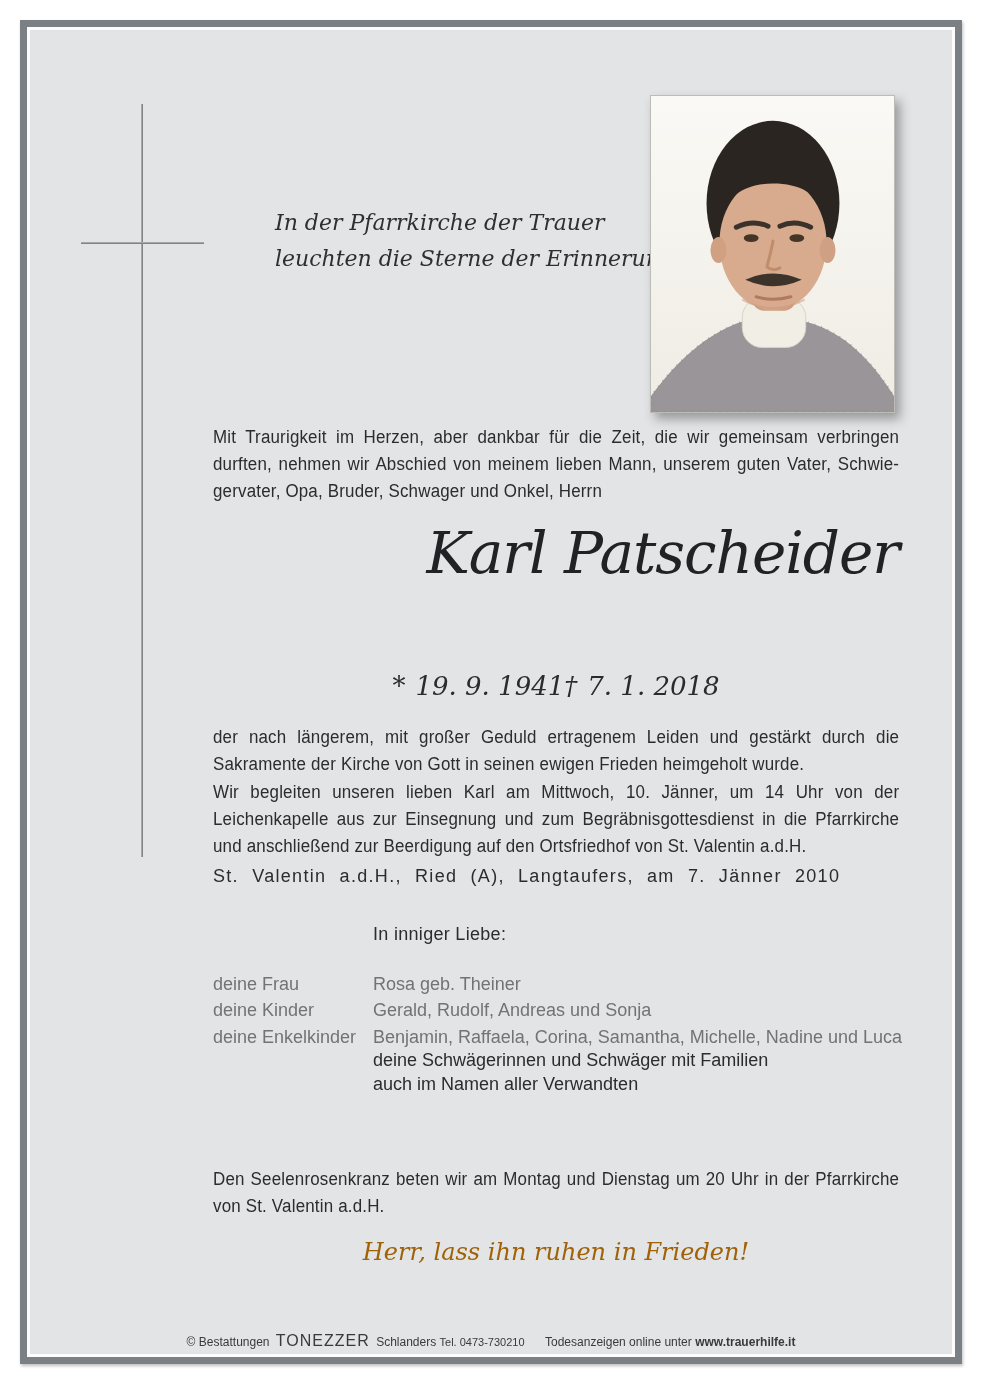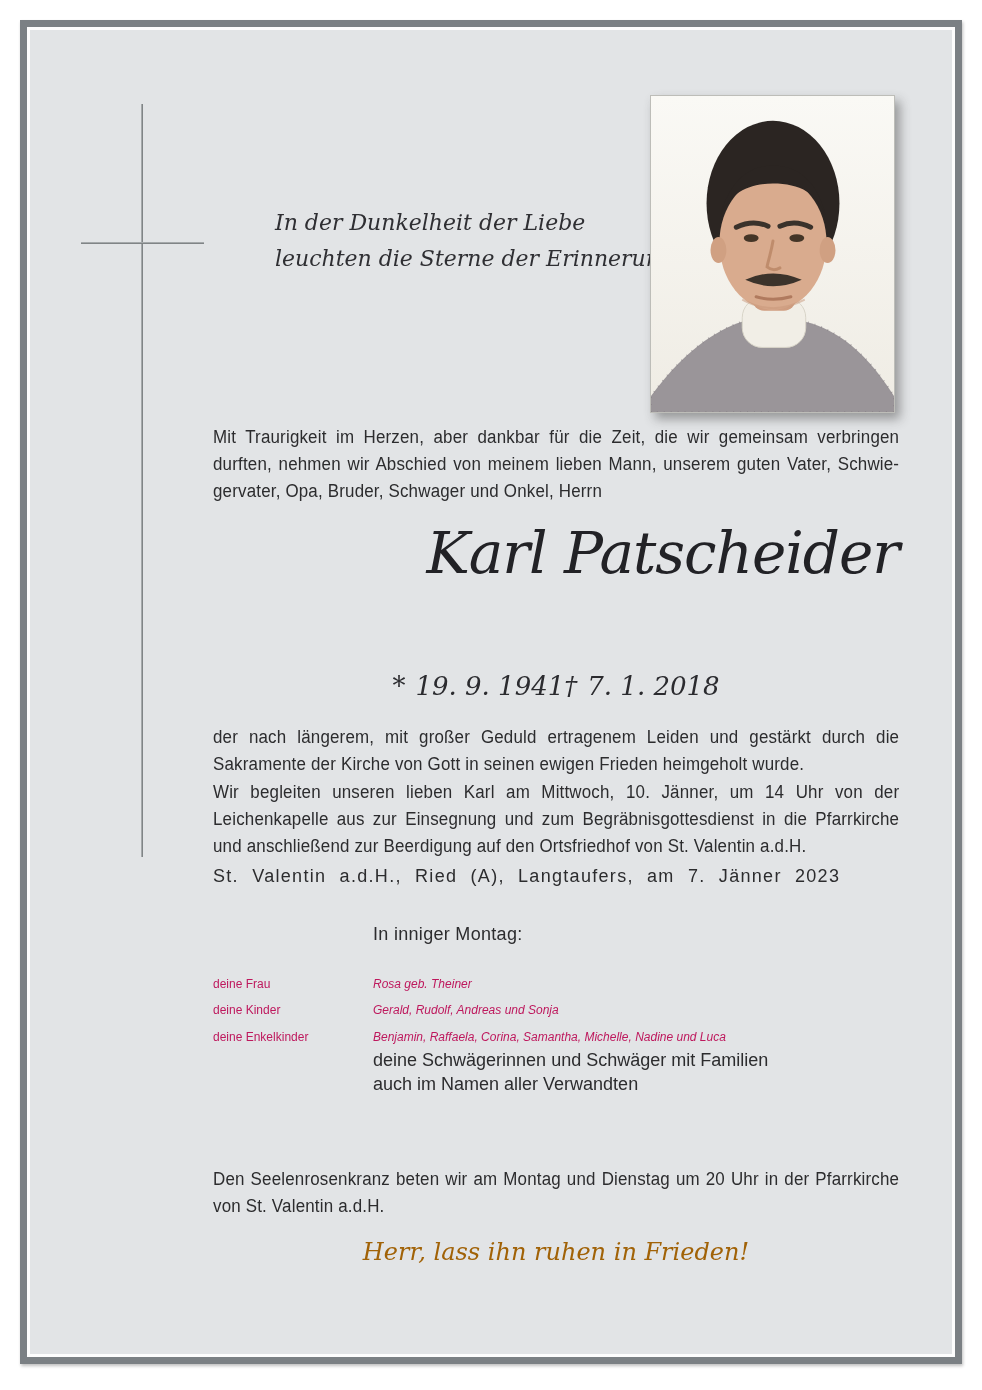--- a/index.html
+++ b/index.html
@@ -71,25 +71,25 @@
   }
   .dates .sym { margin-right:10px; }
   .place {
     position:absolute; left:186px; top:839px;
     font-size:18px; letter-spacing:1.3px; word-spacing:7px; color:#2c2c2e;
   }
   .liebe {
     position:absolute; left:346px; top:897px;
     font-size:18px; letter-spacing:0.3px; color:#2c2c2e;
   }
-  .mourners { position:absolute; left:186px; top:944px; font-size:12px; color:#be185d; }
+  .mourners { position:absolute; left:186px; top:944px; font-size:18px; color:#737373; }
   .mrow { display:flex; height:26px; line-height:26px; }
   .mrow.gap { margin-top:1px; }
   .mlabel { width:160px; flex:0 0 160px; }
-  .mvalue { white-space:nowrap;font-style:italic; }
+  .mvalue { white-space:nowrap; }
   .additional {
     position:absolute; left:346px; top:1022px;
     font-size:18px; line-height:23.5px; color:#2c2c2e;
   }
   .rosary { position:absolute; left:186px; top:1139px; }
   .closing {
     position:absolute; left:186px; width:686px; top:1211px;
     text-align:center;
     font-family:"DejaVu Serif", serif; font-style:italic;
     font-size:24px; color:#a16207;
@@ -108,21 +108,21 @@
 </head>
 <body>
 
 <div class="page">
   <div class="card">
 
     <div class="cross-v"></div>
     <div class="cross-h"></div>
 
     <div class="quote">
-      <div>In der Dunkelheit der Liebe</div>
+      <div>In der Pfarrkirche der Trauer</div>
       <div>leuchten die Sterne der Erinnerung.</div>
     </div>
 
     <div class="photo">
       <svg viewBox="0 0 245 318" preserveAspectRatio="none">
         <defs>
           <linearGradient id="bgname" x1="0" y1="0" x2="0" y2="1">
             <stop offset="0" stop-color="#faf9f5"></stop>
             <stop offset="1" stop-color="#efece4"></stop>
           </linearGradient>
@@ -179,23 +179,23 @@
       <div class="jline">der nach längerem, mit großer Geduld ertragenem Leiden und gestärkt durch die</div>
       <div class="jline last">Sakramente der Kirche von Gott in seinen ewigen Frieden heimgeholt wurde.</div>
     </div>
 
     <div class="textcol body-text condensed" style="top:752px;">
       <div class="jline">Wir begleiten unseren lieben Karl am Mittwoch, 10. Jänner, um 14 Uhr von der</div>
       <div class="jline">Leichenkapelle aus zur Einsegnung und zum Begräbnisgottesdienst in die Pfarrkirche</div>
       <div class="jline last">und anschließend zur Beerdigung auf den Ortsfriedhof von St. Valentin a.d.H.</div>
     </div>
 
-    <div class="place">St. Valentin a.d.H., Ried (A), Langtaufers, am 7. Jänner 2023</div>
-
-    <div class="liebe">In inniger Montag:</div>
+    <div class="place">St. Valentin a.d.H., Ried (A), Langtaufers, am 7. Jänner 2010</div>
+
+    <div class="liebe">In inniger Liebe:</div>
 
     <div class="mourners">
       <div class="mrow">
         <div class="mlabel">deine Frau</div>
         <div class="mvalue">Rosa geb. Theiner</div>
       </div>
       <div class="mrow">
         <div class="mlabel">deine Kinder</div>
         <div class="mvalue">Gerald, Rudolf, Andreas und Sonja</div>
       </div>
@@ -210,15 +210,24 @@
       <div>auch im Namen aller Verwandten</div>
     </div>
 
     <div class="textcol body-text condensed rosary">
       <div class="jline">Den Seelenrosenkranz beten wir am Montag und Dienstag um 20 Uhr in der Pfarrkirche</div>
       <div class="jline last">von St. Valentin a.d.H.</div>
     </div>
 
     <div class="closing">Herr, lass ihn ruhen in Frieden!</div>
 
+    <div class="footer">
+      <span>© Bestattungen</span>
+      <span class="brand">TONEZZER</span>
+      <span>Schlanders</span>
+      <span class="tel">Tel. 0473-730210</span>
+      <span class="sep"></span>
+      <span>Todesanzeigen online unter</span>
+      <span class="site">www.trauerhilfe.it</span>
+    </div>
 
   </div>
 </div>
 
 </body></html>

